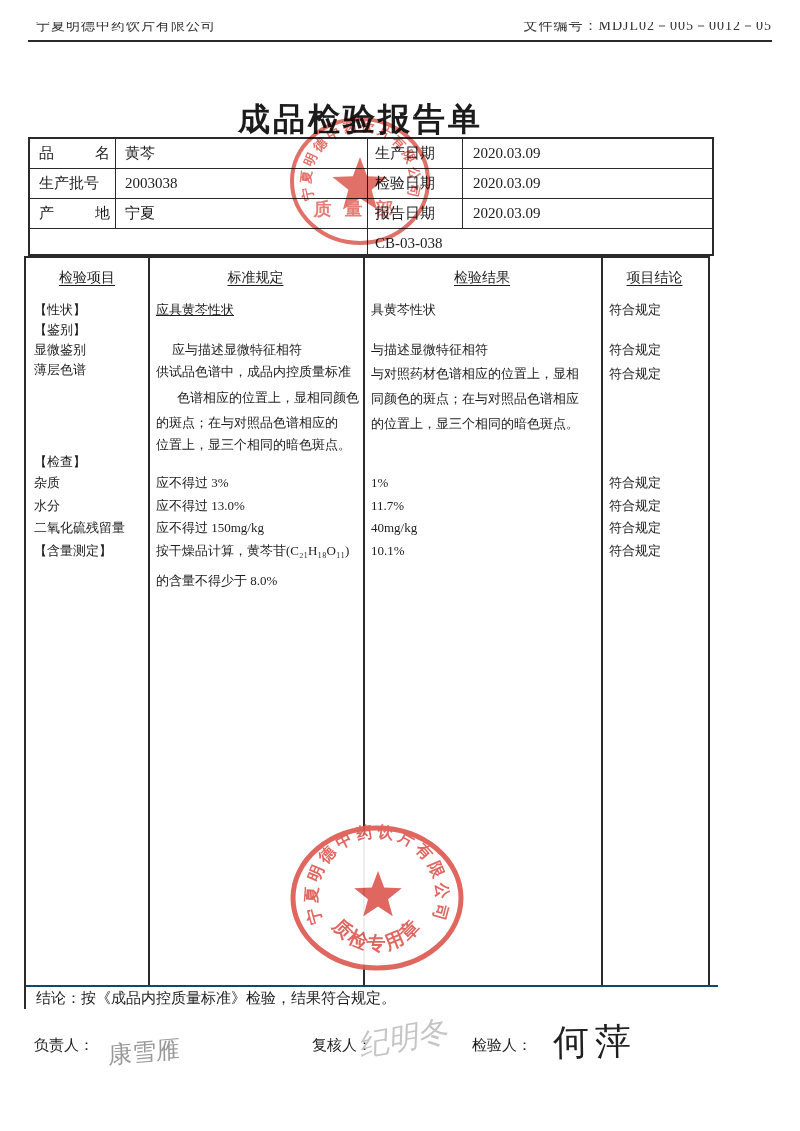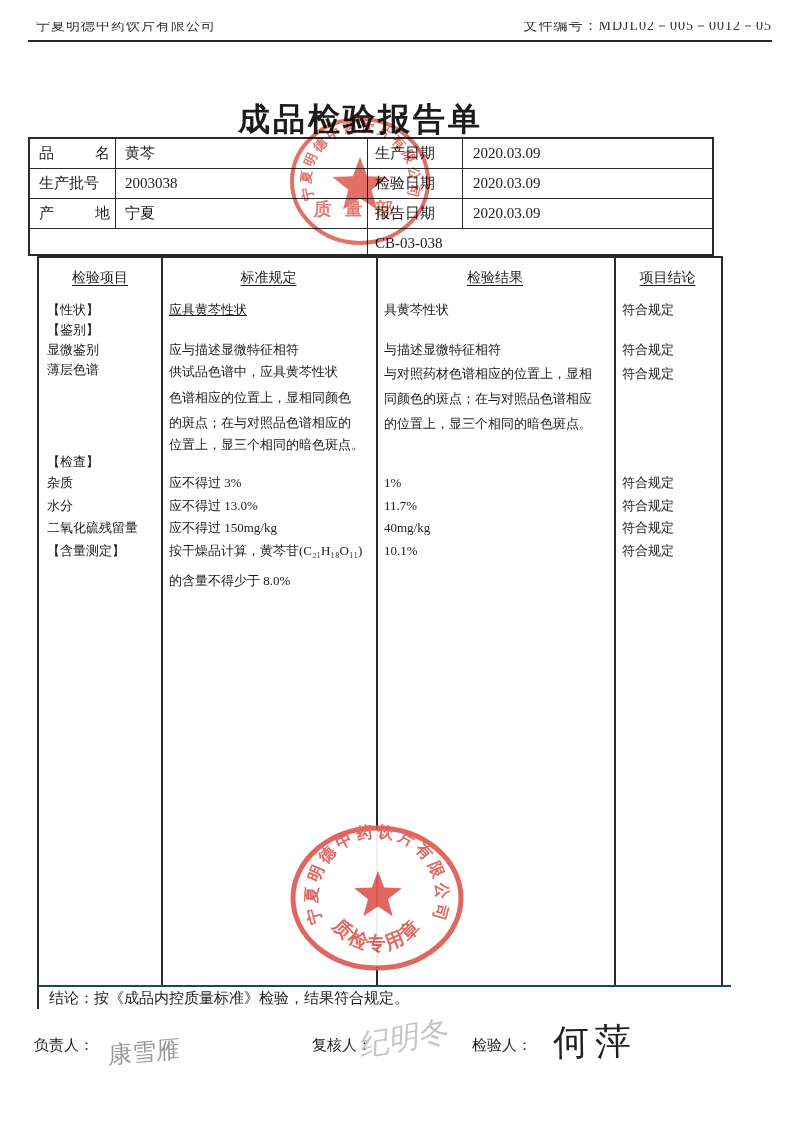--- a/index.html
+++ b/index.html
@@ -22,21 +22,21 @@
   .cell{position:absolute;top:0;height:100%;box-sizing:border-box;display:flex;align-items:center;}
   .bl{border-left:1.6px solid #2a2a2a;}
   .c-label{left:0;width:85px;padding-left:9px;}
   .c-val{left:85px;width:252px;padding-left:9px;}
   .c-dlabel{left:337px;width:95px;padding-left:7px;}
   .c-dval{left:432px;width:250px;padding-left:10px;}
   .c-wide-label{left:0;width:337px;padding-left:9px;}
   .c-wide-val{left:337px;width:345px;padding-left:7px;}
   .spread{display:inline-flex;justify-content:space-between;width:71px;}
   
-  .main-table{position:absolute;left:37px;top:256px;width:686px;height:753px;border:2px solid #2a2a2a;box-sizing:border-box;}
+  .main-table{position:absolute;left:24px;top:256px;width:686px;height:753px;border:2px solid #2a2a2a;box-sizing:border-box;}
   .vline{position:absolute;top:0;width:1.6px;background:#2a2a2a;height:727px;}
   .v1{left:122px;}.v2{left:337px;}.v3{left:575px;}
   .th{position:absolute;top:11px;font-size:14px;text-align:center;}
   .th span{text-decoration:underline;text-underline-offset:3px;}
   .th1{left:0;width:122px;}.th2{left:122px;width:215px;}.th3{left:337px;width:238px;}.th4{left:575px;width:107px;}
   .bcol{position:absolute;top:0;height:727px;}
   .bcol1{left:8px;width:118px;}
   .bcol2{left:130px;width:210px;}
   .bcol3{left:345px;width:228px;}
   .bcol4{left:583px;width:100px;}
@@ -119,23 +119,23 @@
         <div class="bline" style="top: 82px;">显微鉴别</div>
         <div class="bline" style="top: 102px;">薄层色谱</div>
         <div class="bline" style="top: 194px;">【检查】</div>
         <div class="bline" style="top: 215px;">杂质</div>
         <div class="bline" style="top: 238px;">水分</div>
         <div class="bline" style="top: 260px;">二氧化硫残留量</div>
         <div class="bline" style="top: 283px;">【含量测定】</div>
       </div>
     <div class="bcol bcol2">
         <div class="bline" style="top: 42px; text-decoration: underline;">应具黄芩性状</div>
-        <div class="bline" style="top: 82px;">应与描述显微特征相符</div>
-        <div class="bline" style="top: 104px;">供试品色谱中，应具黄芩性状</div>
-        <div class="bline" style="top: 130px;">色谱相应的位置上，显相同颜色</div>
+        <div class="bline" style="top: 82px; margin-left: 16px;">应与描述显微特征相符</div>
+        <div class="bline" style="top: 104px;">供试品色谱中，成品内控质量标准</div>
+        <div class="bline" style="top: 130px; margin-left: 21px;">色谱相应的位置上，显相同颜色</div>
         <div class="bline" style="top: 155px;">的斑点；在与对照品色谱相应的</div>
         <div class="bline" style="top: 177px;">位置上，显三个相同的暗色斑点。</div>
         <div class="bline" style="top: 215px;">应不得过 3%</div>
         <div class="bline" style="top: 238px;">应不得过 13.0%</div>
         <div class="bline" style="top: 260px;">应不得过 150mg/kg</div>
         <div class="bline" style="top: 283px;">按干燥品计算，黄芩苷(C₂₁H₁₈O₁₁)</div>
         <div class="bline" style="top: 313px;">的含量不得少于 8.0%</div>
       </div>
     <div class="bcol bcol3">
         <div class="bline" style="top: 42px;">具黄芩性状</div>

